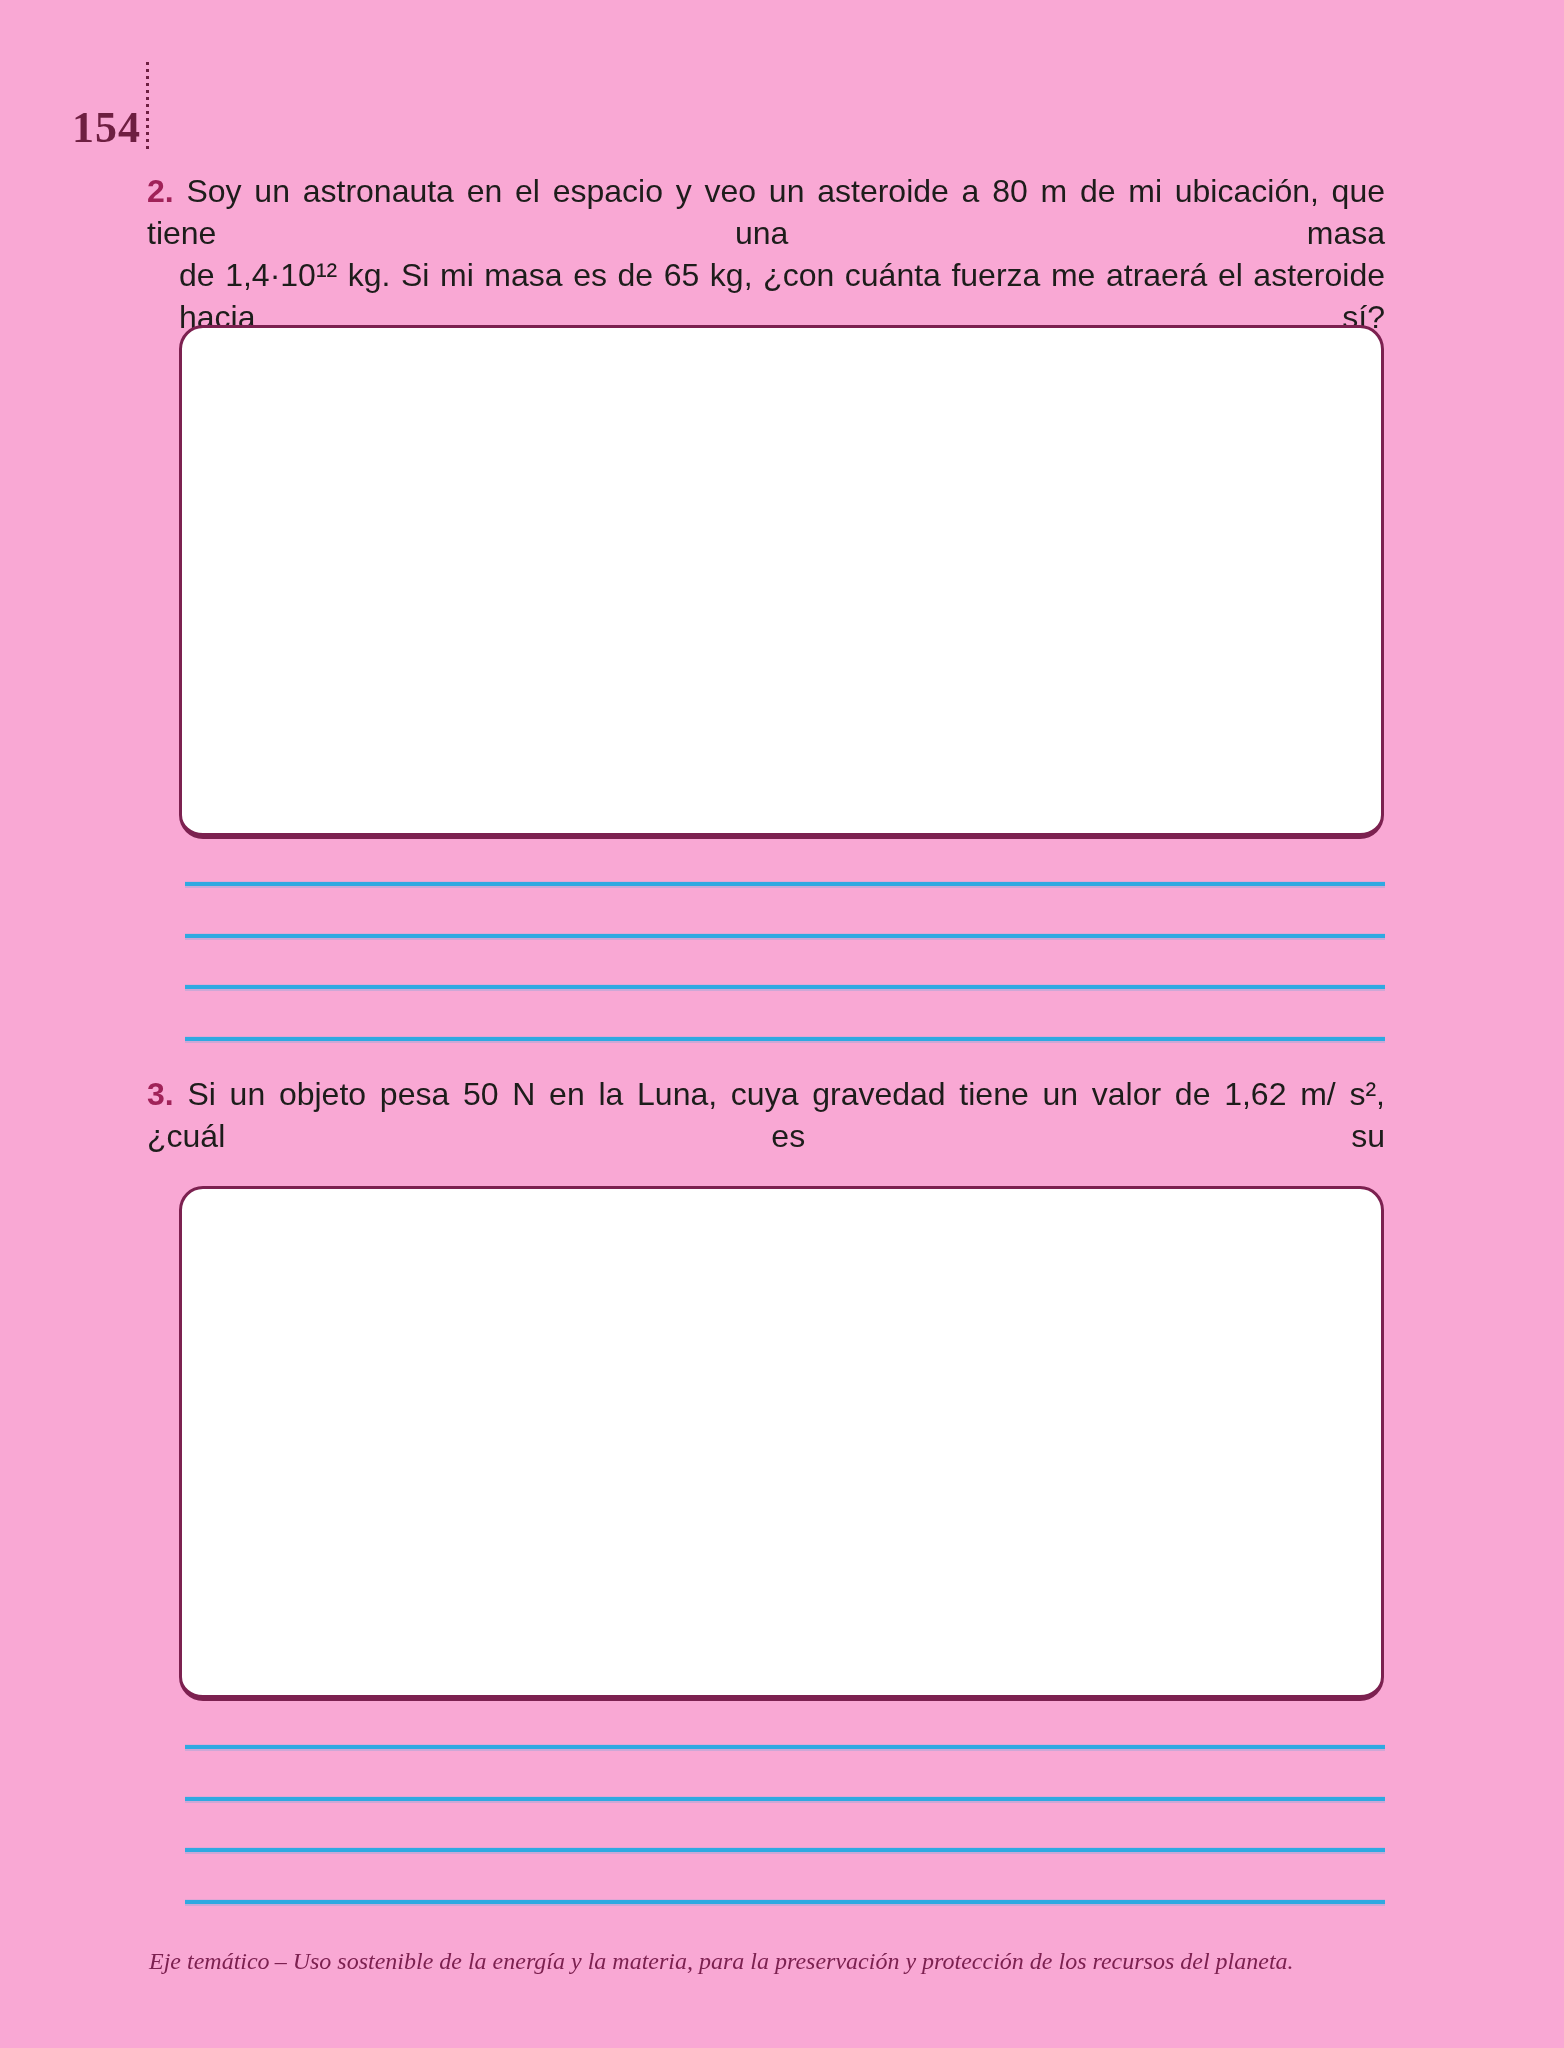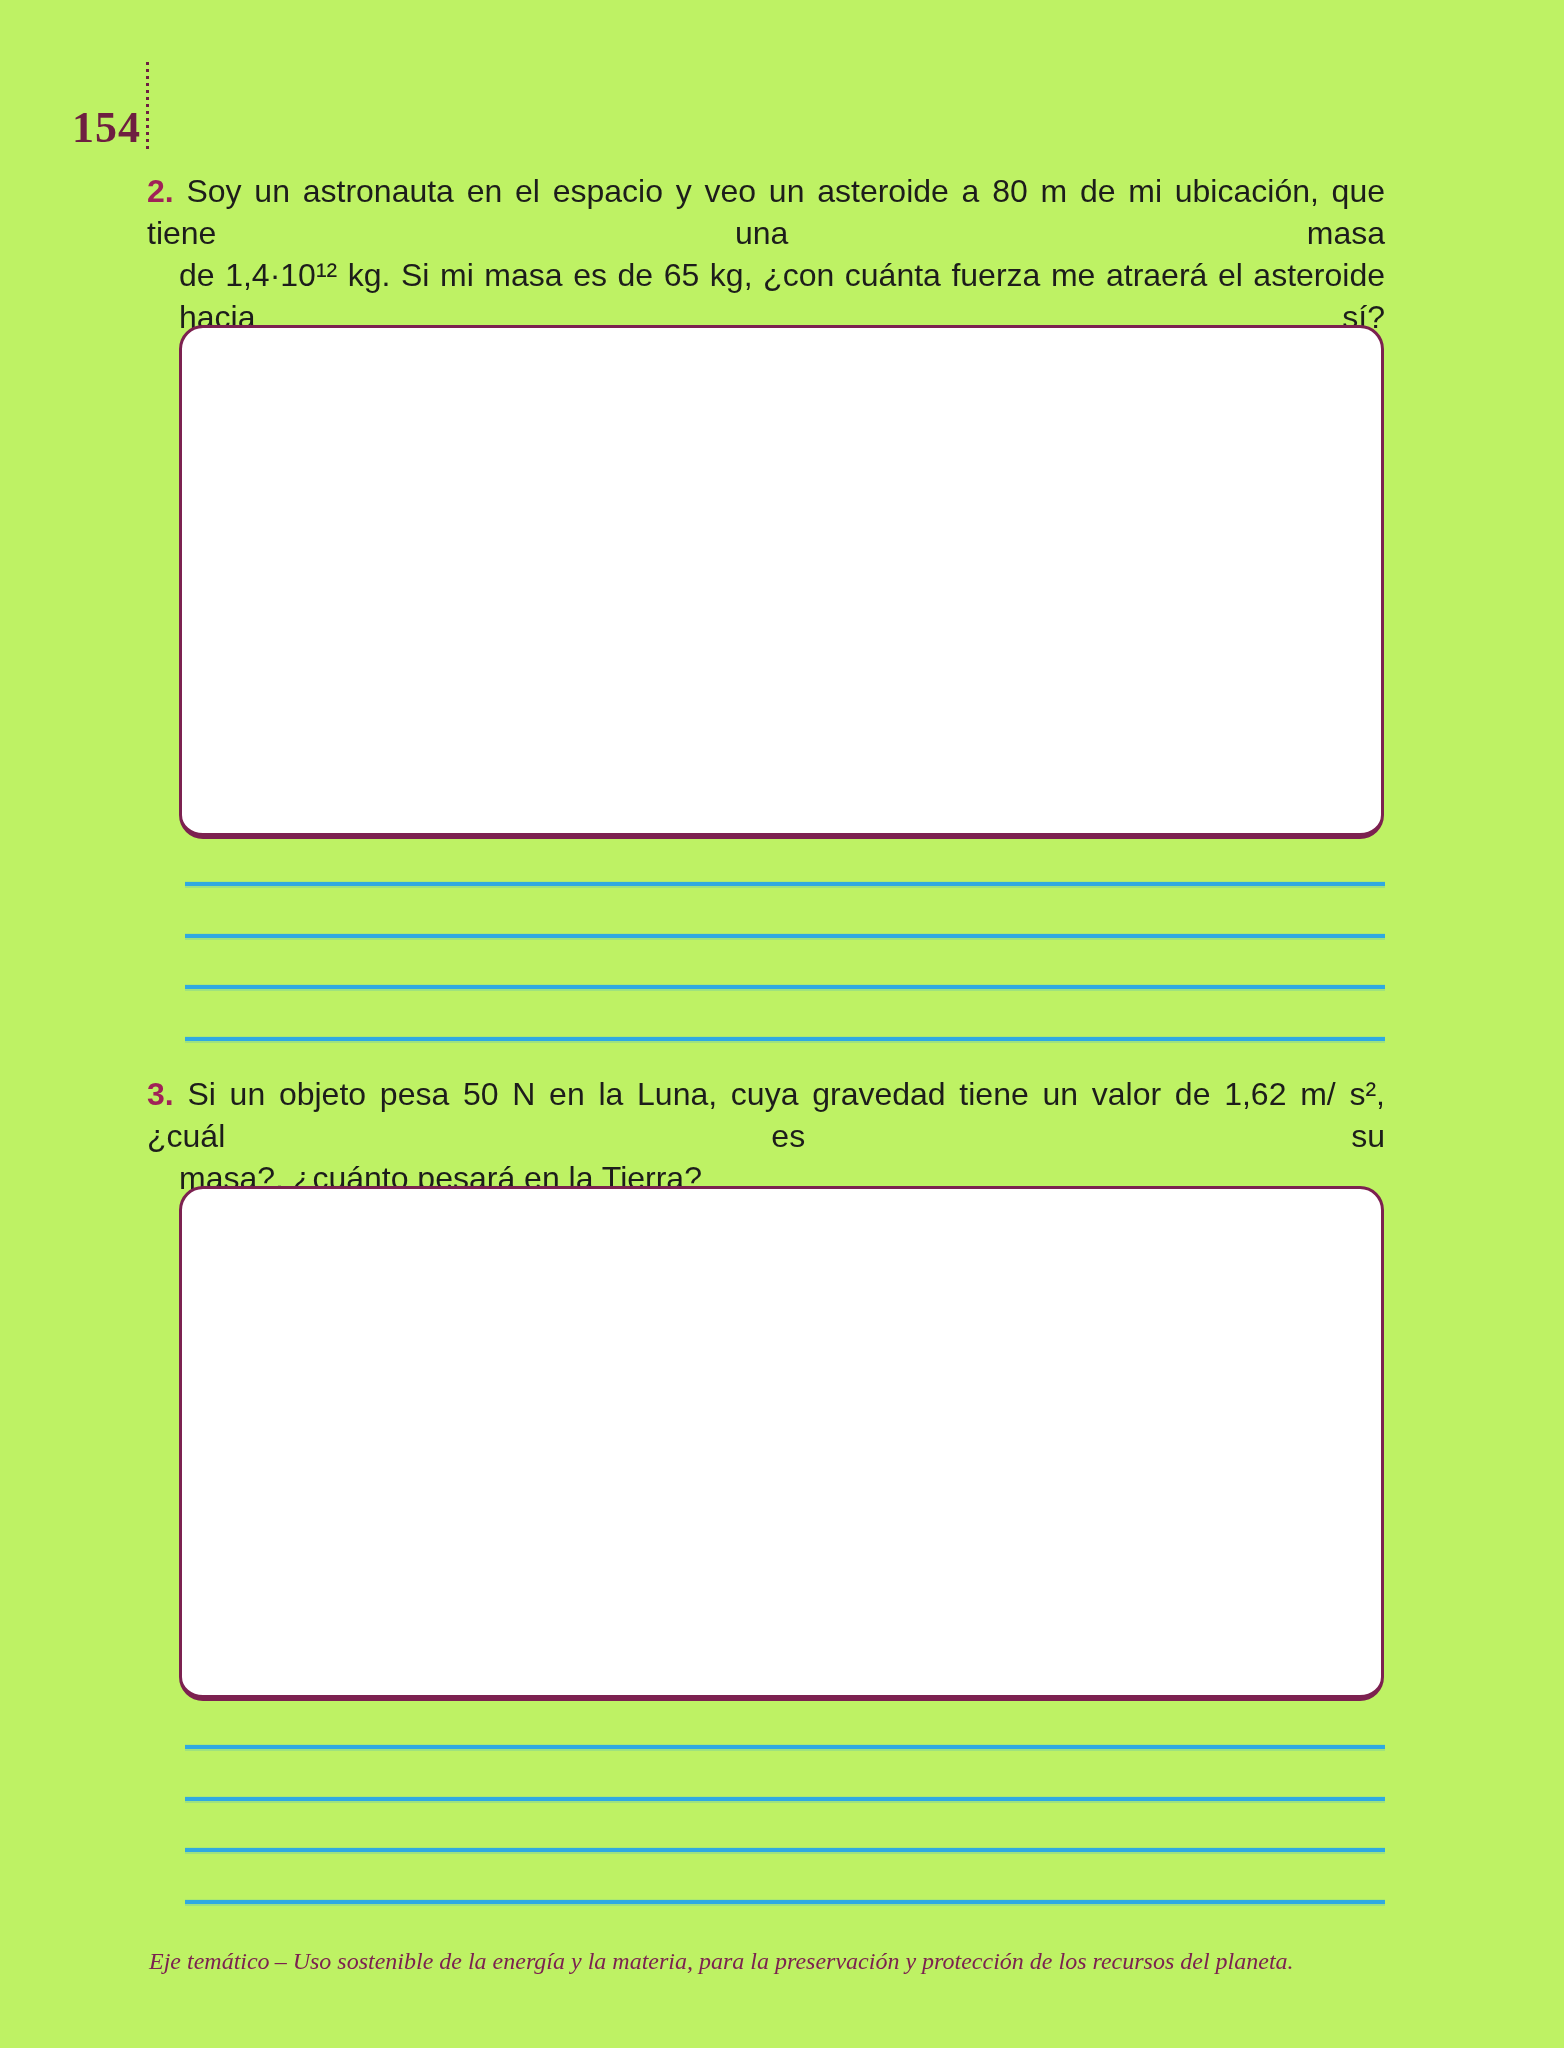--- a/index.html
+++ b/index.html
@@ -8,21 +8,21 @@
     --maroon-bright: #A02258;
     --blue: #2FA9E1;
     --ink: #1D1D1B;
   }
   * { box-sizing: border-box; }
   html, body { margin: 0; padding: 0; background: #ffffff; }
   .page {
     position: relative;
     width: 1564px;
     height: 2048px;
-    background: #bef264;
+    background: #f9a8d4;
     font-family: "Liberation Sans", sans-serif;
     color: var(--ink, #1D1D1B);
     overflow: hidden;
   }
 
   
   .page-number {
     position: absolute;
     left: 72px;
     top: 106px;
@@ -131,21 +131,20 @@
     <div class="answer-line"></div>
     <div class="answer-line"></div>
     <div class="answer-line"></div>
   </div>
 
   <section class="question q3">
     <div class="q-line justify">
       <span class="q-num">3.</span>
       <span>Si un objeto pesa 50 N en la Luna, cuya gravedad tiene un valor de 1,62 m/ s², ¿cuál es su</span>
     </div>
-    <div class="q-line indent">masa?, ¿cuánto pesará en la Tierra?</div>
   </section>
 
   <div class="answer-box box2"></div>
 
   <div class="answer-lines set2">
     <div class="answer-line"></div>
     <div class="answer-line"></div>
     <div class="answer-line"></div>
     <div class="answer-line"></div>
   </div>

